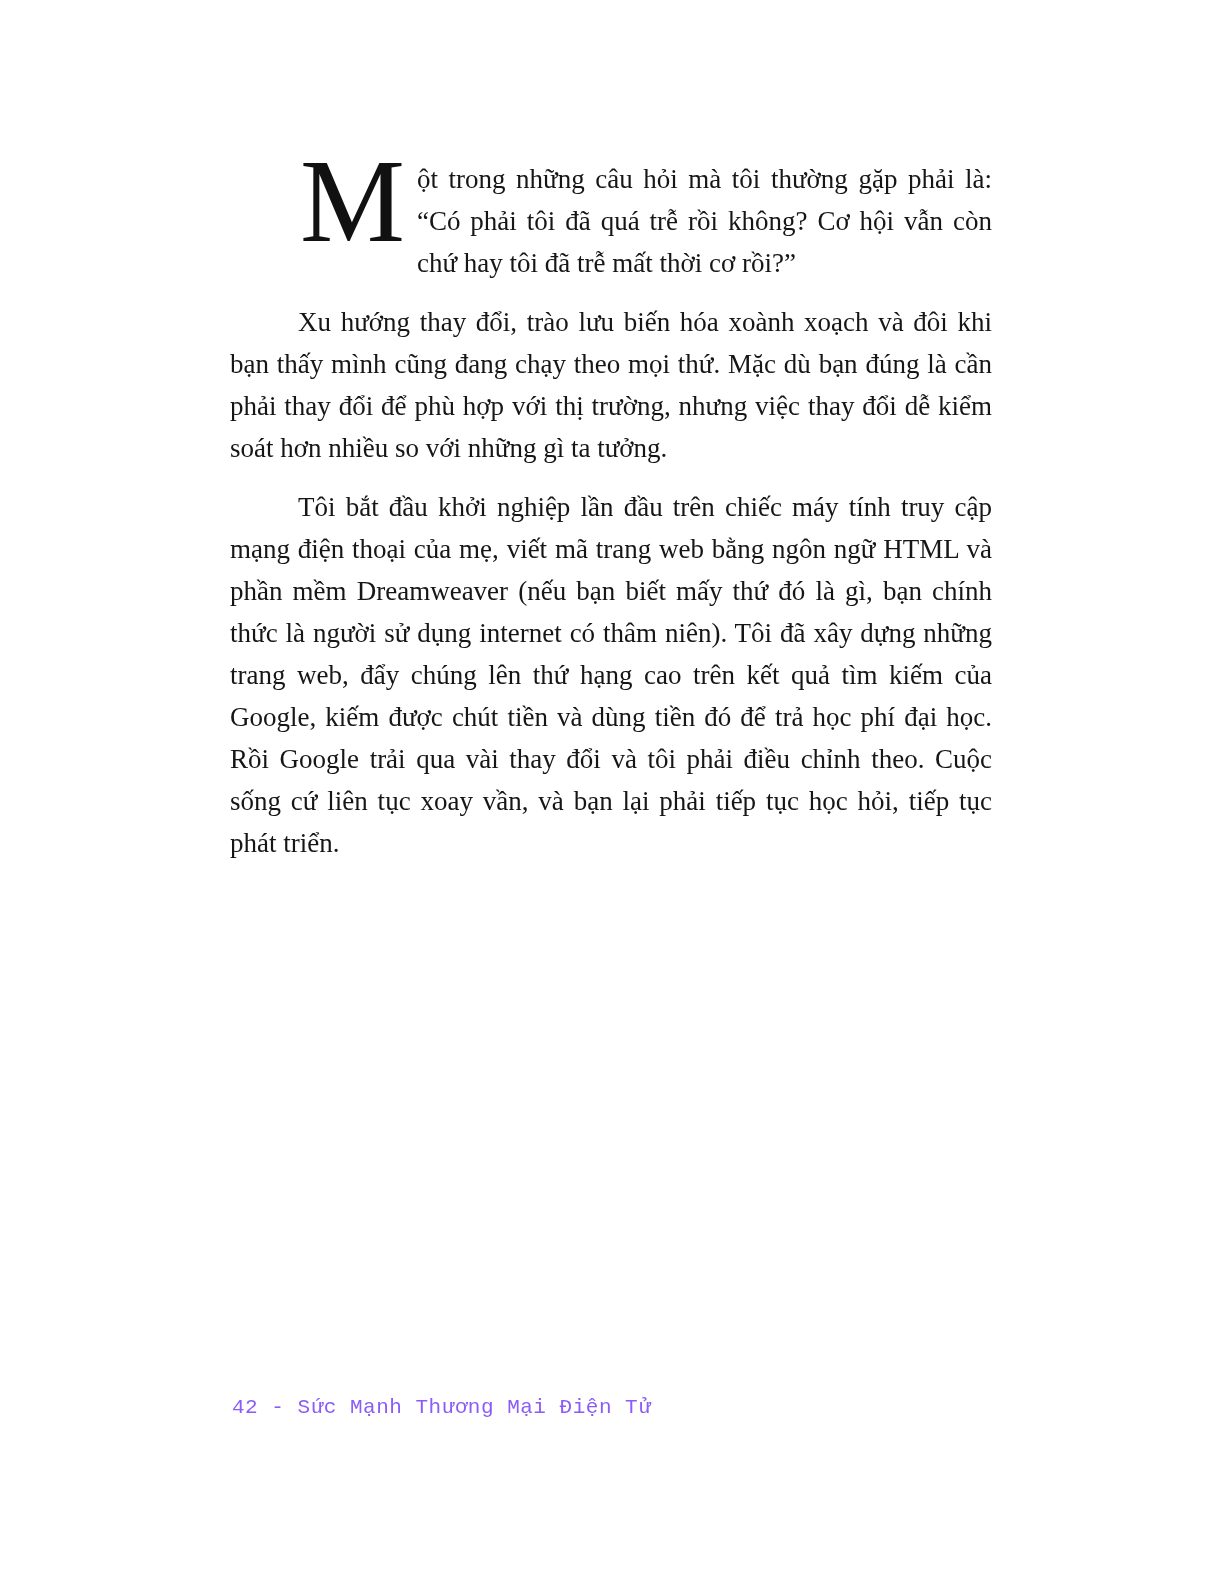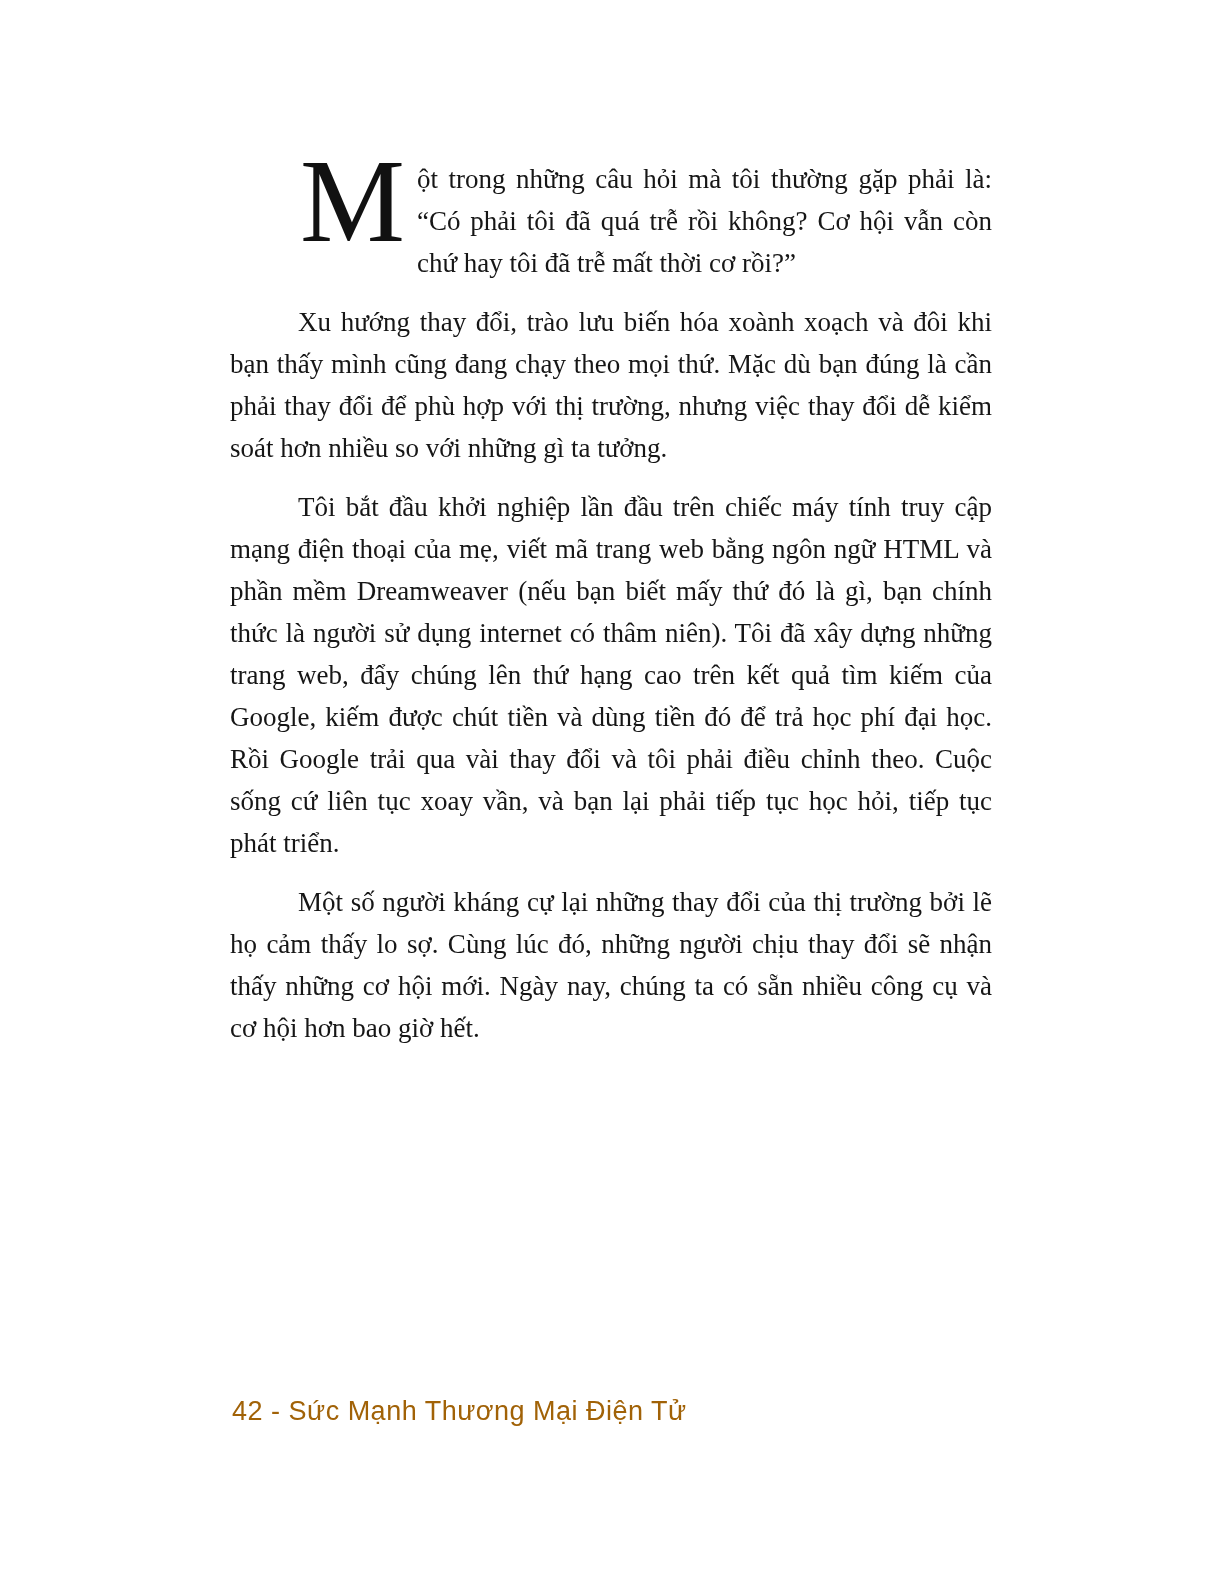--- a/index.html
+++ b/index.html
@@ -30,33 +30,32 @@
     font-size: 118px;
     line-height: 84px;
     padding-right: 12px;
     padding-top: 2px;
     color: #111111;
   }
   .page-footer {
     position: absolute;
     left: 232px;
     top: 1396px;
-    font-family: Liberation Sans, sans-serif;
-    font-size: 27px;
+    font-family: Liberation Mono, monospace;
+    font-size: 21px;
     letter-spacing: 0.5px;
-    color: #a16207;
+    color: #8b5cf6;
   }
 </style>
 </head>
 <body>
 
 <div class="page-content">
   <p class="para dropcap-para">
     <span class="drop-cap">M</span><span>ột trong những câu hỏi mà tôi thường gặp phải là: “Có phải tôi đã quá trễ rồi không? Cơ hội vẫn còn chứ hay tôi đã trễ mất thời cơ rồi?”</span>
   </p>
   <p class="para indent">Xu hướng thay đổi, trào lưu biến hóa xoành xoạch và đôi khi bạn thấy mình cũng đang chạy theo mọi thứ. Mặc dù bạn đúng là cần phải thay đổi để phù hợp với thị trường, nhưng việc thay đổi dễ kiểm soát hơn nhiều so với những gì ta tưởng.</p>
   <p class="para indent">Tôi bắt đầu khởi nghiệp lần đầu trên chiếc máy tính truy cập mạng điện thoại của mẹ, viết mã trang web bằng ngôn ngữ HTML và phần mềm Dreamweaver (nếu bạn biết mấy thứ đó là gì, bạn chính thức là người sử dụng internet có thâm niên). Tôi đã xây dựng những trang web, đẩy chúng lên thứ hạng cao trên kết quả tìm kiếm của Google, kiếm được chút tiền và dùng tiền đó để trả học phí đại học. Rồi Google trải qua vài thay đổi và tôi phải điều chỉnh theo. Cuộc sống cứ liên tục xoay vần, và bạn lại phải tiếp tục học hỏi, tiếp tục phát triển.</p>
-  <p class="para indent">Một số người kháng cự lại những thay đổi của thị trường bởi lẽ họ cảm thấy lo sợ. Cùng lúc đó, những người chịu thay đổi sẽ nhận thấy những cơ hội mới. Ngày nay, chúng ta có sẵn nhiều công cụ và cơ hội hơn bao giờ hết.</p>
 </div>
 
 <div class="page-footer">
   <span>42</span><span> - </span><span>Sức Mạnh Thương Mại Điện Tử</span>
 </div>
 
 </body></html>

